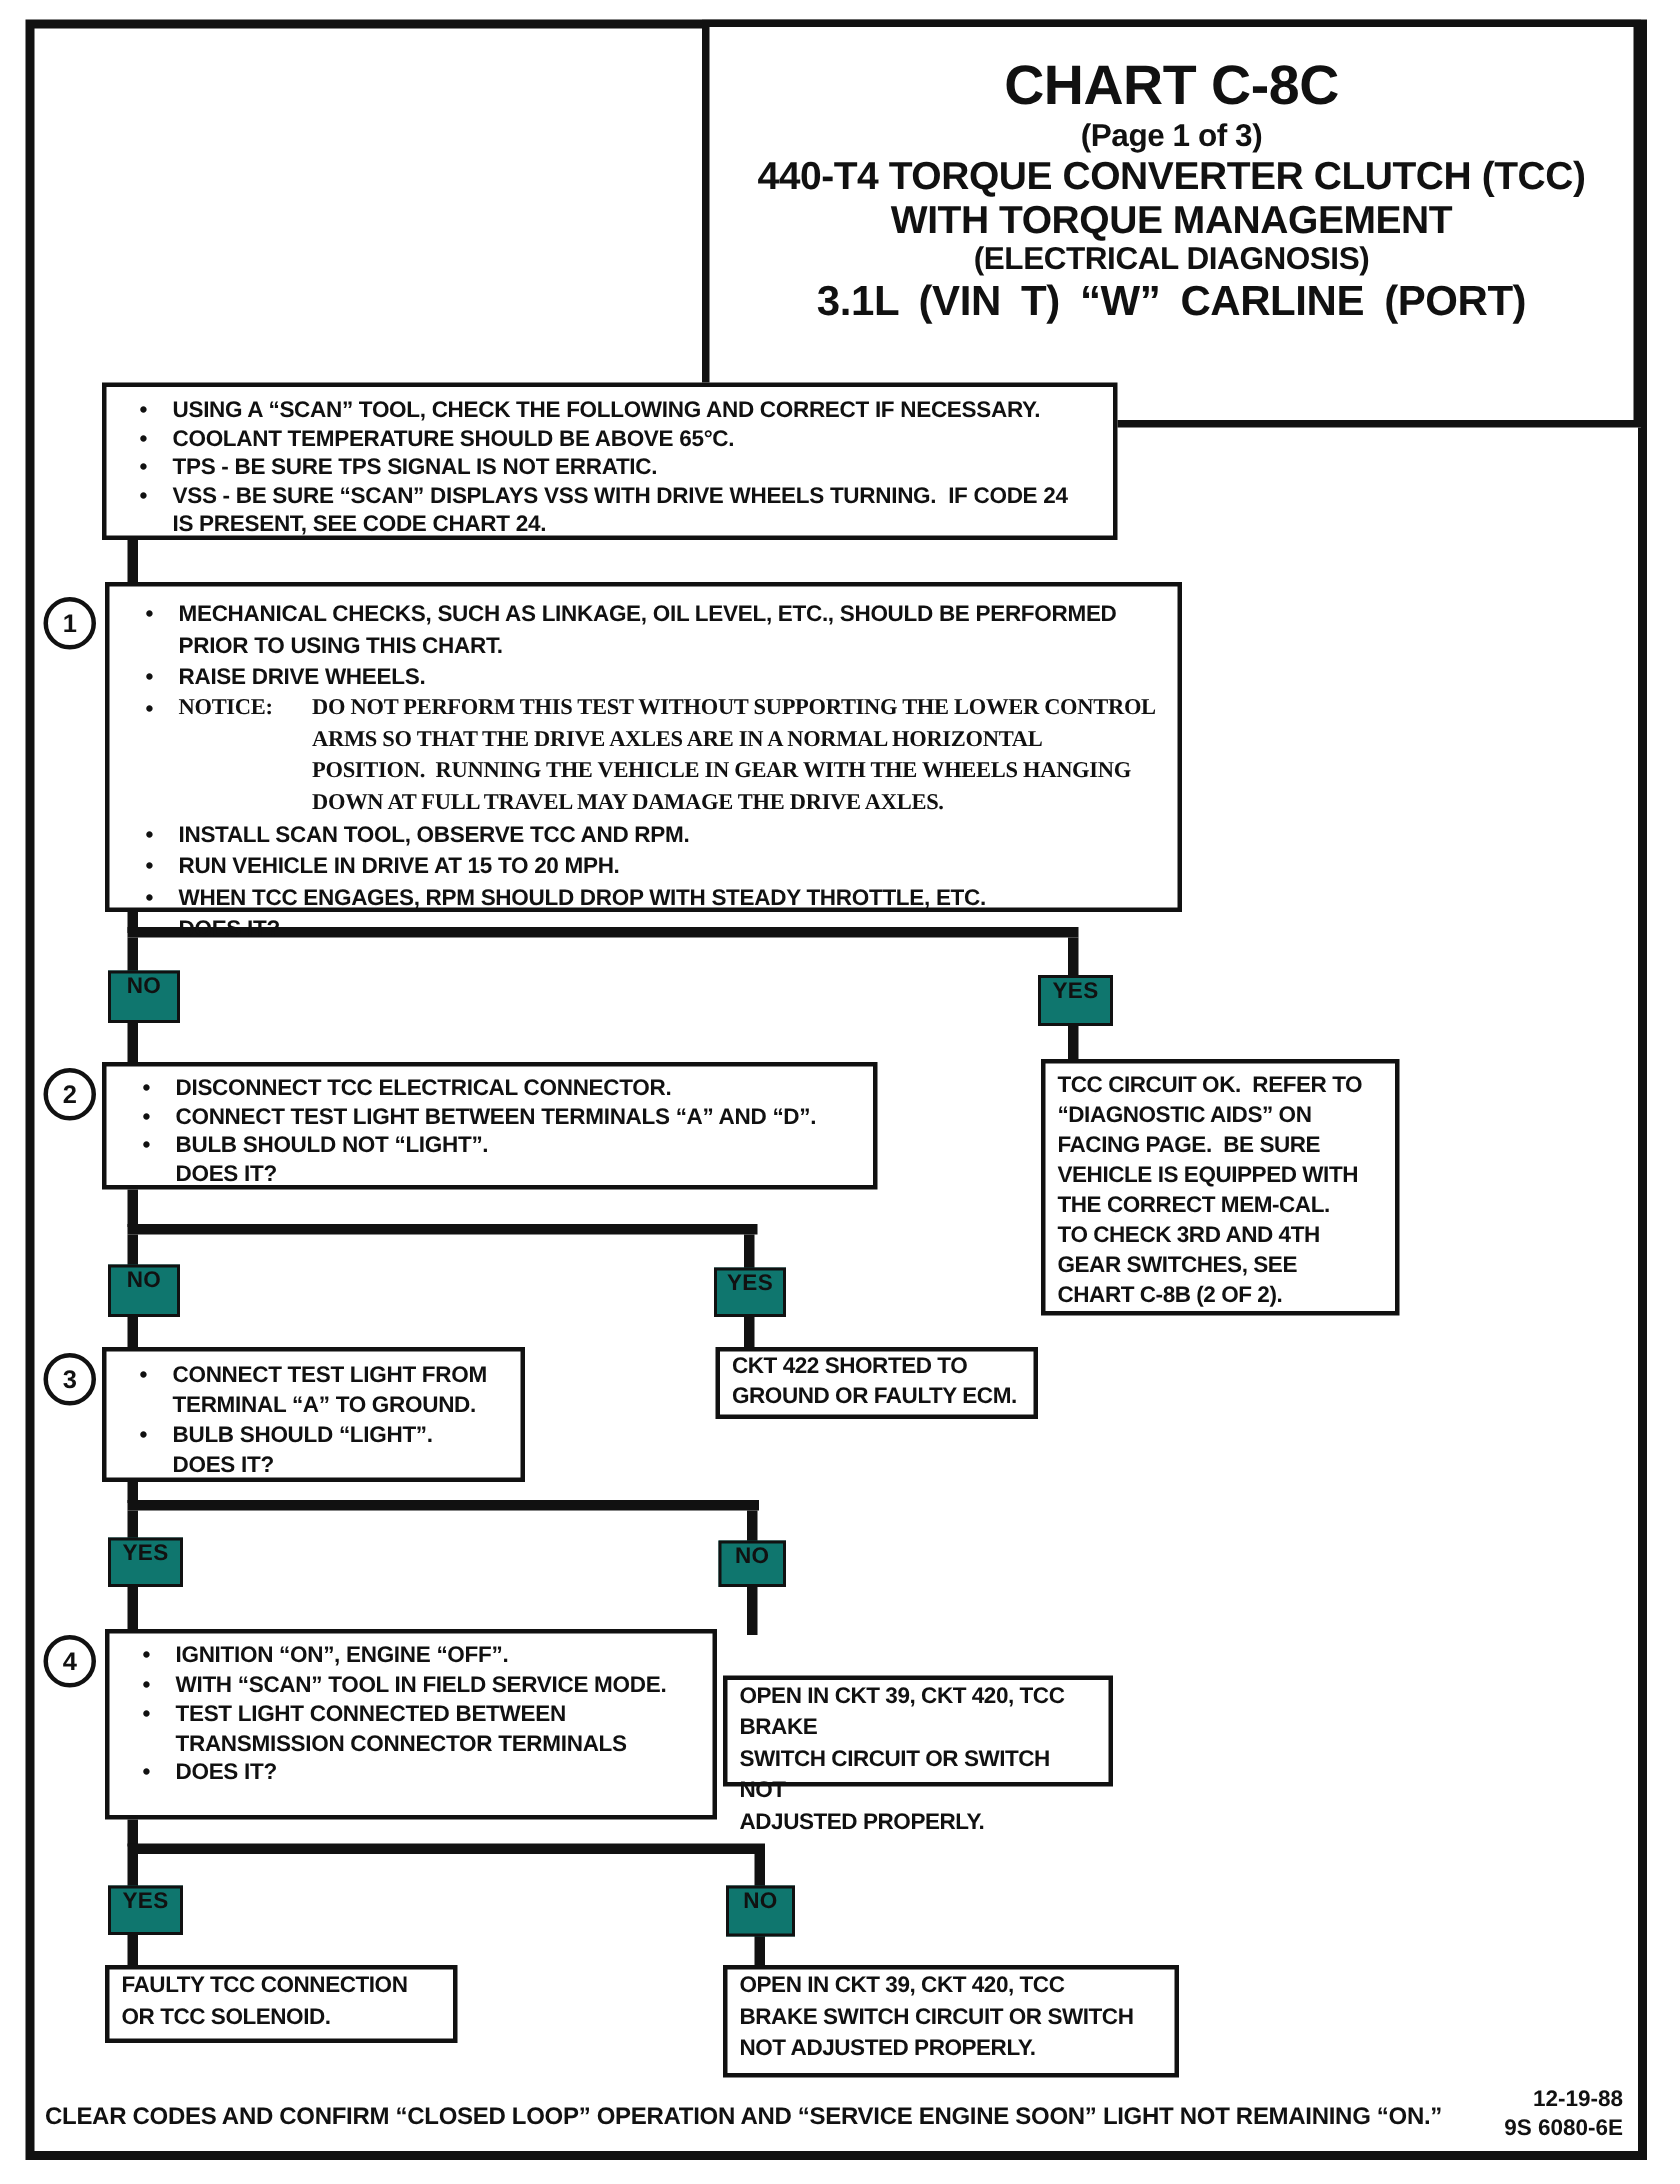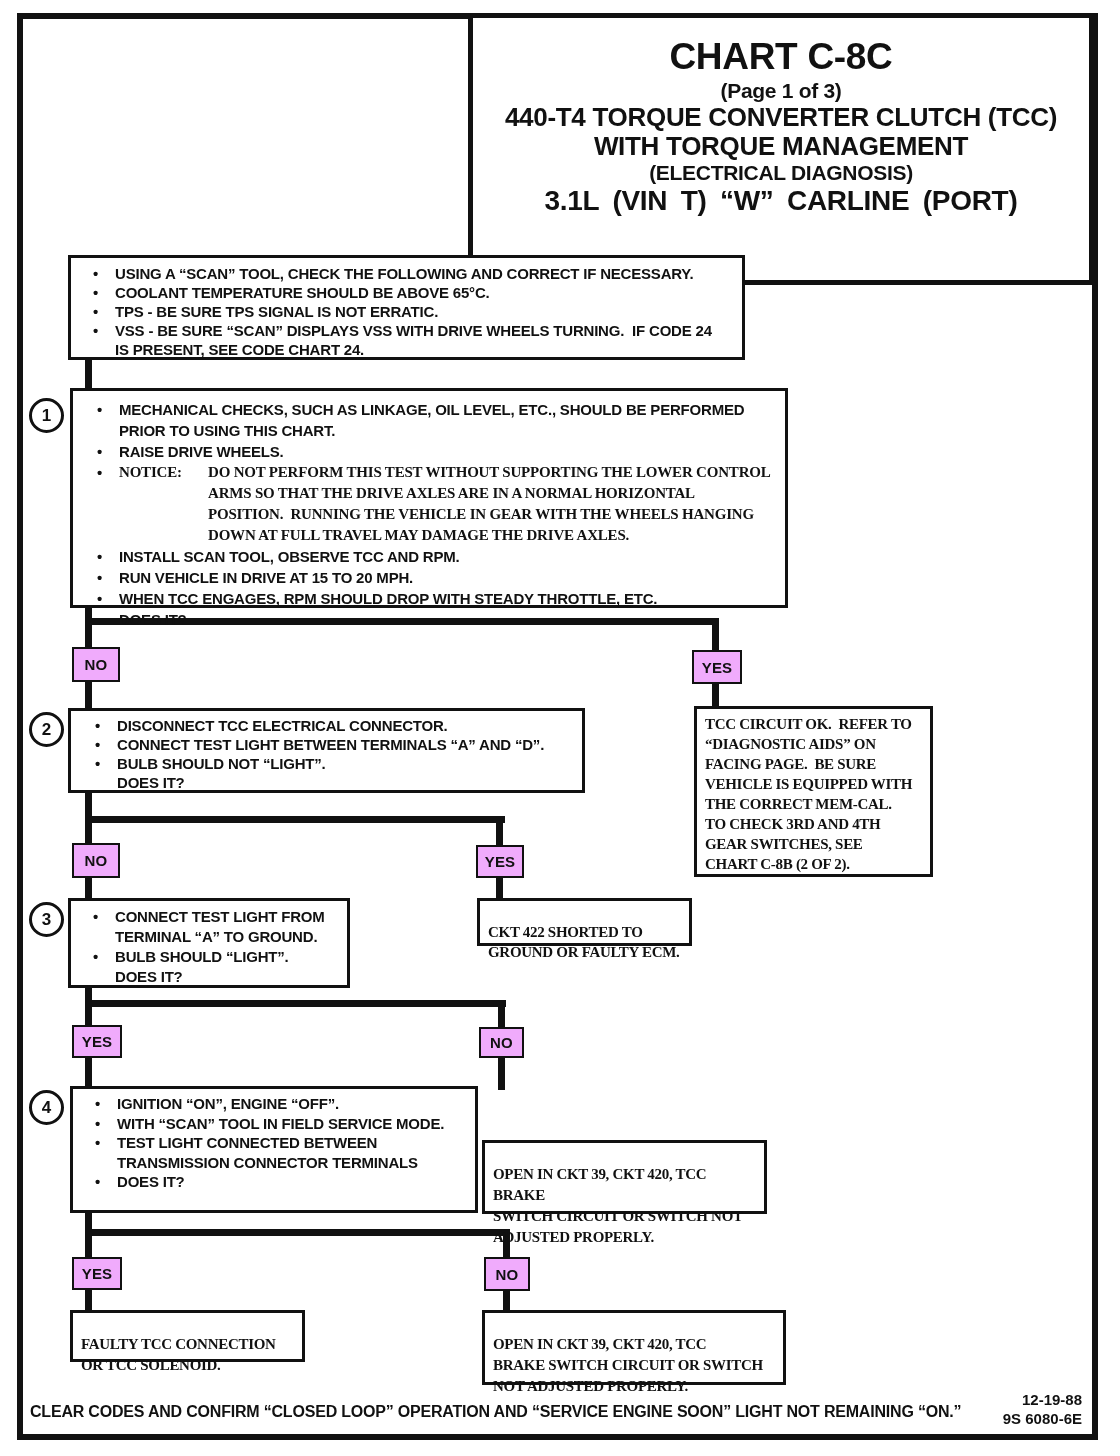--- a/index.html
+++ b/index.html
@@ -17,37 +17,37 @@
   .t1{font-size:37px;line-height:44px;margin-top:17px;}
   .t2{font-size:21px;line-height:24px;}
   .t3{font-size:26px;line-height:29px;}
   .t4{font-size:28px;line-height:32px;word-spacing:6px;}
   .sbox{
     position:absolute;border:3px solid #111;box-sizing:border-box;background:#fff;
     font-size:15px;letter-spacing:-0.2px;
   }
   .rbox{
     position:absolute;border:3px solid #111;box-sizing:border-box;background:#fff;
-    font-size:15px;letter-spacing:-0.3px;padding:21px 8px;font-family:Liberation Serif, serif;
+    font-size:15px;letter-spacing:-0.3px;padding:0 8px;
   }
   .ln,.btxt,.nlabel,.dcell{white-space:pre-wrap;}
   .brow{display:flex;align-items:flex-start;}
   .dot{flex:0 0 38px;padding-left:16px;box-sizing:border-box;}
   .btxt{flex:1 1 auto;}
   .notice{display:flex;font-family:Liberation Serif, serif;}
   .nlabel{flex:0 0 89px;}
   .nlines{flex:1 1 auto;}
   .circle{
     position:absolute;width:35px;height:35px;border:3px solid #111;border-radius:50%;
     box-sizing:border-box;background:#fff;display:flex;align-items:center;justify-content:center;
     font-size:17px;
   }
   .dec{
-    position:absolute;border:2px solid #111;box-sizing:border-box;background:#f0abfc;
-    display:flex;align-items:center;justify-content:center;font-size:15px;letter-spacing:0.2px;
+    position:absolute;border:2px solid #111;box-sizing:border-box;background:#0f766e;
+    display:flex;align-items:flex-start;justify-content:center;font-size:15px;letter-spacing:0.2px;
   }
   .cl{position:absolute;background:#111;}
   .footnote{
     position:absolute;left:30px;top:1403px;width:945px;font-size:16px;
     letter-spacing:-0.2px;white-space:pre-wrap;
   }
   .docmeta{position:absolute;right:38px;top:1390px;text-align:right;font-size:15px;line-height:19px;}
 </style>
 </head>
 <body>
@@ -223,21 +223,21 @@
     <div class="brow">
         <span class="dot">•</span>
         <div class="btxt"><div class="ln">TEST LIGHT CONNECTED BETWEEN</div><div class="ln">TRANSMISSION CONNECTOR TERMINALS</div></div>
       </div>
     <div class="brow">
         <span class="dot">•</span>
         <div class="btxt"><div class="ln">DOES IT?</div></div>
       </div>
   </div>
 
-  <div class="rbox" style="left:482px;top:1140px;width:285px;height:74px;line-height:21px;">
+  <div class="rbox" style="left:482px;top:1117px;width:260px;height:74px;line-height:21px;">
     <div class="ln">OPEN IN CKT 39, CKT 420, TCC BRAKE</div>
     <div class="ln">SWITCH CIRCUIT OR SWITCH NOT</div>
     <div class="ln">ADJUSTED PROPERLY.</div>
   </div>
 
   <div class="dec" style="left:72px;top:1257px;width:50px;height:33px;">
       <span>YES</span>
     </div>
   <div class="dec" style="left:484px;top:1257px;width:46px;height:34px;">
       <span>NO</span>

